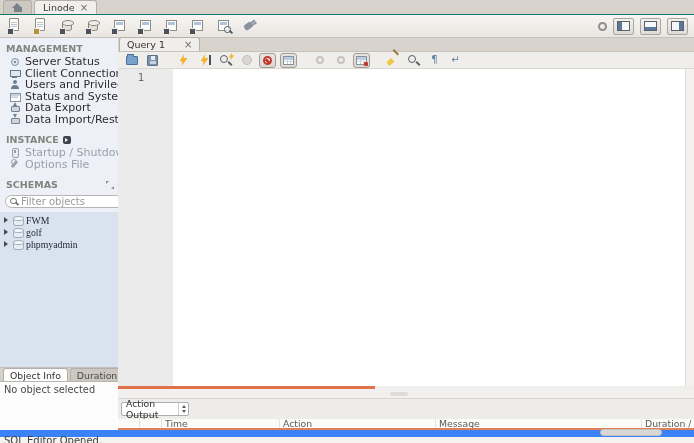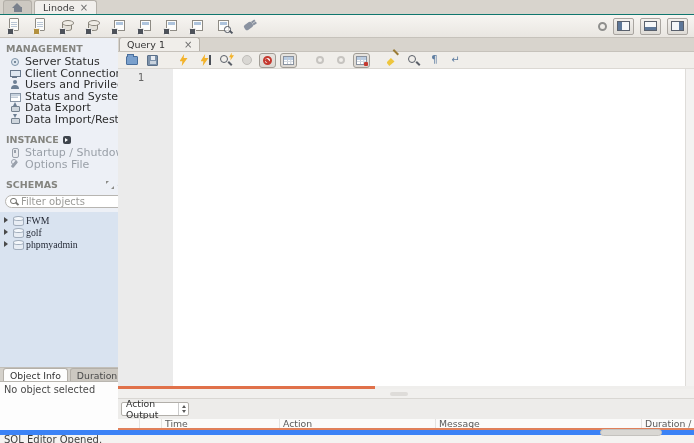--- a/index.html
+++ b/index.html
@@ -224,21 +224,21 @@
             border-top:3px solid #5a5a5a; }
   .out-header { position:absolute; left:0; right:0; top:20px; height:11px; background:#fbfbfa;
                 border-bottom:2px solid #e0805a; display:flex; font-size:9.3px; color:#5a5a5a; }
   .oh-cell { border-right:1px solid #e4e3e1; padding:0 3px; display:flex; align-items:center;
              white-space:nowrap; overflow:hidden; flex:none; }
   .c0 { width:22px; } .c1 { width:22px; } .c2 { width:118px; } .c3 { width:156px; }
   .c4 { flex:1 1 auto; } .c5 { width:52px; border-right:none; }
 
   
   .statusbar { position:absolute; left:0; right:0; bottom:0; height:13px; background:#f4f3f1;
-               border-top:5px solid #3b82f6; display:flex; align-items:center; padding-left:4px;
+               border-top:7px solid #3b82f6; display:flex; align-items:center; padding-left:4px;
                font-size:10px; color:#3f3f3f; }
   .bottom-thumb { position:absolute; left:600px; top:429px; width:62px; height:7px;
                   background:#d9d7d3; border:1px solid #c4c2be; border-radius:3.5px; z-index:5; }
 </style>
 </head>
 <body>
 
 <div>
 
   <div class="tabbar">

